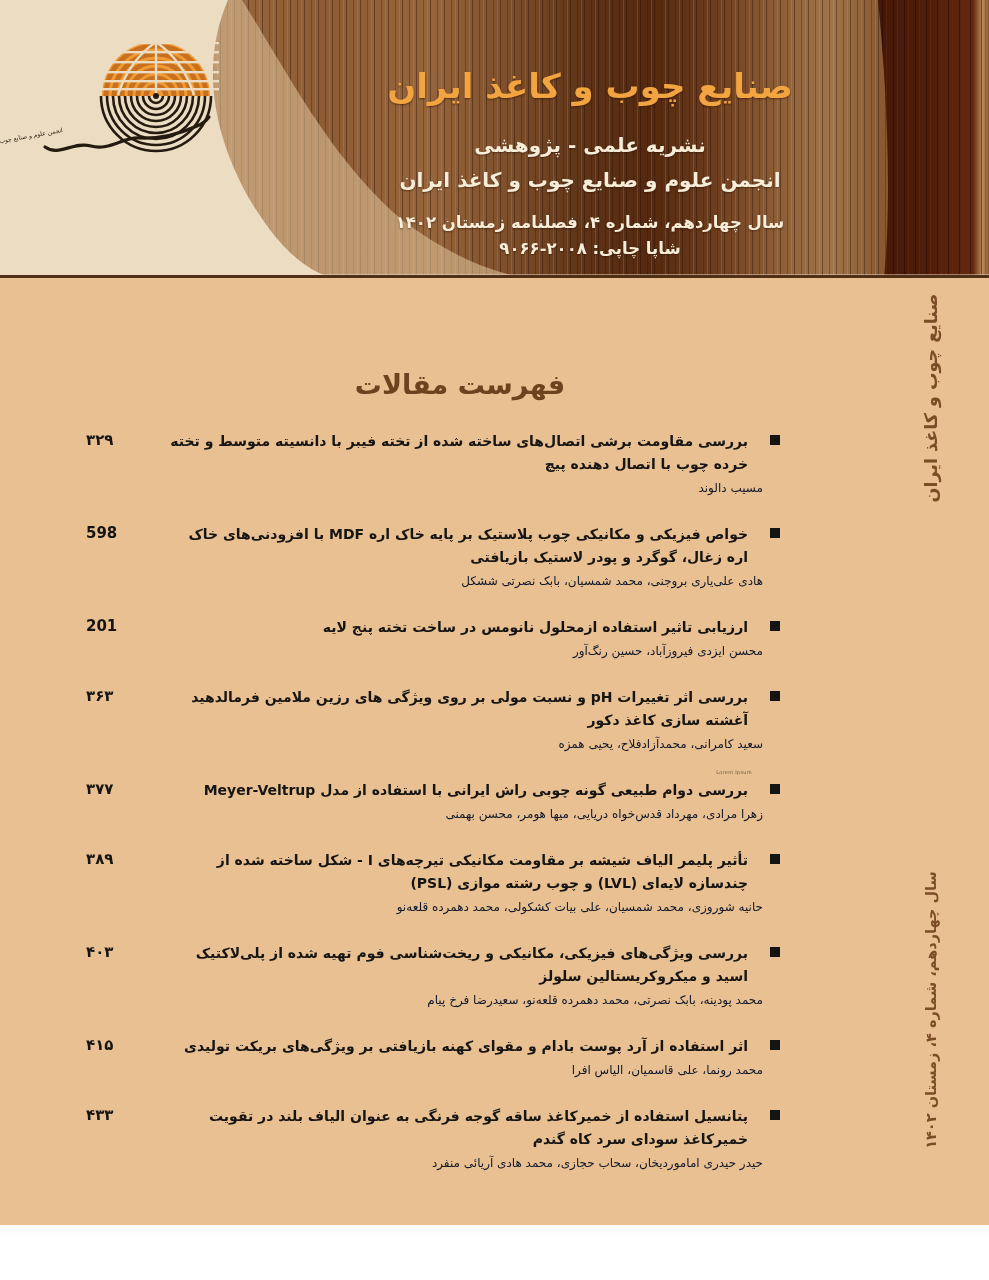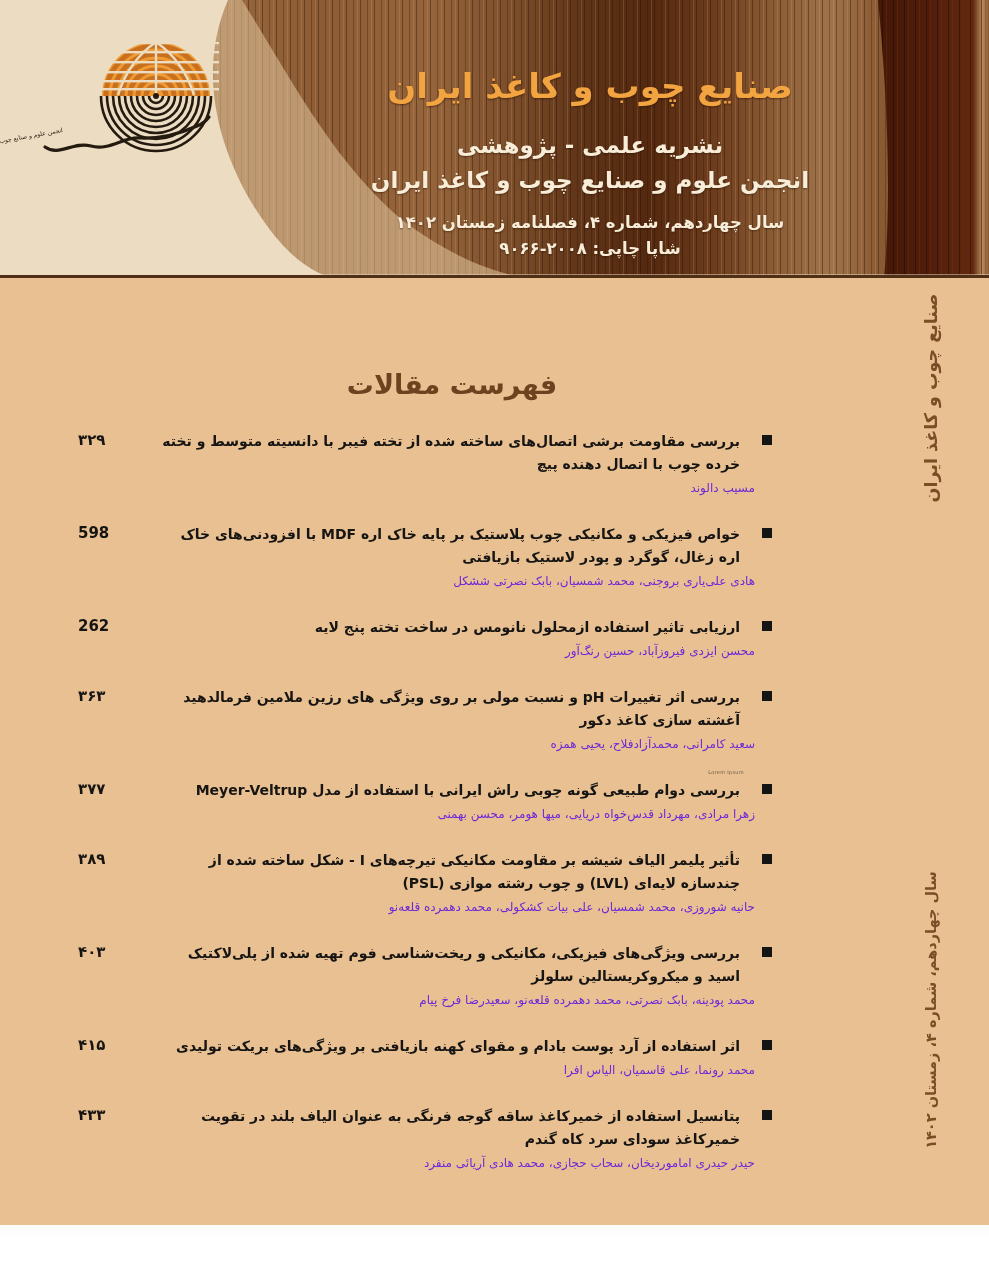--- a/index.html
+++ b/index.html
@@ -34,37 +34,37 @@
       linear-gradient(90deg,#3f1506 0,#511d0b 55%,#63290f 88%,#b98a5c 95%,#8a5a33 100%);
   }
   .header-art{position:absolute;inset:0;}
   .header-rule{position:absolute;left:0;bottom:0;width:100%;height:3px;background:#4f2f15;}
   .header-rule-hi{position:absolute;left:0;bottom:3px;width:100%;height:1px;background:rgba(236,220,193,.5);}
   .header-text{
     position:absolute;left:330px;top:66px;width:520px;text-align:center;direction:rtl;
   }
   .journal-title{font-size:34px;font-weight:bold;color:#f2a441;line-height:40px;
     text-shadow:0 1px 2px rgba(40,15,0,.55);}
-  .journal-sub{font-size:23px;font-weight:bold;color:#f8edd8;line-height:35px;margin-top:20px;
+  .journal-sub{font-size:20px;font-weight:bold;color:#f8edd8;line-height:35px;margin-top:20px;
     text-shadow:0 1px 2px rgba(40,15,0,.5);}
   .journal-issue{font-size:16.5px;font-weight:bold;color:#f8edd8;line-height:26px;margin-top:12px;
     text-shadow:0 1px 2px rgba(40,15,0,.5);}
   
-  .main{position:absolute;top:281px;left:0;width:900px;}
+  .main{position:absolute;top:281px;left:8px;width:900px;}
   .toc-heading{
     margin:88px 128px 30px 52px;position:relative;left:40px;
     text-align:center;font-size:27px;font-weight:bold;color:#6d431f;direction:rtl;
   }
   .toc{margin:0 128px 0 52px;}
   .toc-row{display:flex;direction:rtl;margin-bottom:26px;position:relative;}
   .title-block{flex:1;direction:rtl;text-align:right;}
   .title-line{display:flex;direction:rtl;gap:22px;align-items:flex-start;}
   .bullet{width:10px;height:10px;background:#141414;margin-top:5px;flex:0 0 auto;}
   .title-text{font-size:14px;font-weight:bold;color:#161513;line-height:23px;}
-  .authors{font-size:12px;color:#6d28d9;line-height:18px;margin:3px 17px 0 0;}
+  .authors{font-size:12px;color:#0f172a;line-height:18px;margin:3px 17px 0 0;}
   .page-num{flex:0 0 110px;direction:ltr;text-align:left;padding-left:26px;
     font-size:15px;font-weight:bold;color:#161513;box-sizing:border-box;padding-top:1px;}
   .tiny-note{position:absolute;top:-10px;right:28px;font-size:5px;color:#6a5a48;
     direction:ltr;letter-spacing:.3px;}
   
   .v-text{
     position:absolute;white-space:nowrap;direction:rtl;color:#7b4d26;font-weight:bold;
     transform:translate(-50%,-50%) rotate(-90deg);transform-origin:center center;
   }
   .v-top{left:931px;top:398px;font-size:17.5px;}
@@ -176,21 +176,21 @@
       </div>
 
       <div class="toc-row">
         <div class="title-block">
           <div class="title-line">
             <span class="bullet"></span>
             <span class="title-text">ارزیابی تاثیر استفاده ازمحلول نانومس در ساخت تخته پنج لایه</span>
           </div>
           <div class="authors">محسن ایزدی فیروزآباد، حسین رنگ‌آور</div>
         </div>
-        <div class="page-num">262</div>
+        <div class="page-num">201</div>
       </div>
 
       <div class="toc-row">
         <div class="title-block">
           <div class="title-line">
             <span class="bullet"></span>
             <span class="title-text">بررسی اثر تغییرات pH و نسبت مولی بر روی ویژگی های رزین ملامین فرمالدهید آغشته سازی کاغذ دکور</span>
           </div>
           <div class="authors">سعید کامرانی، محمدآزادفلاح، یحیی همزه</div>
         </div>

